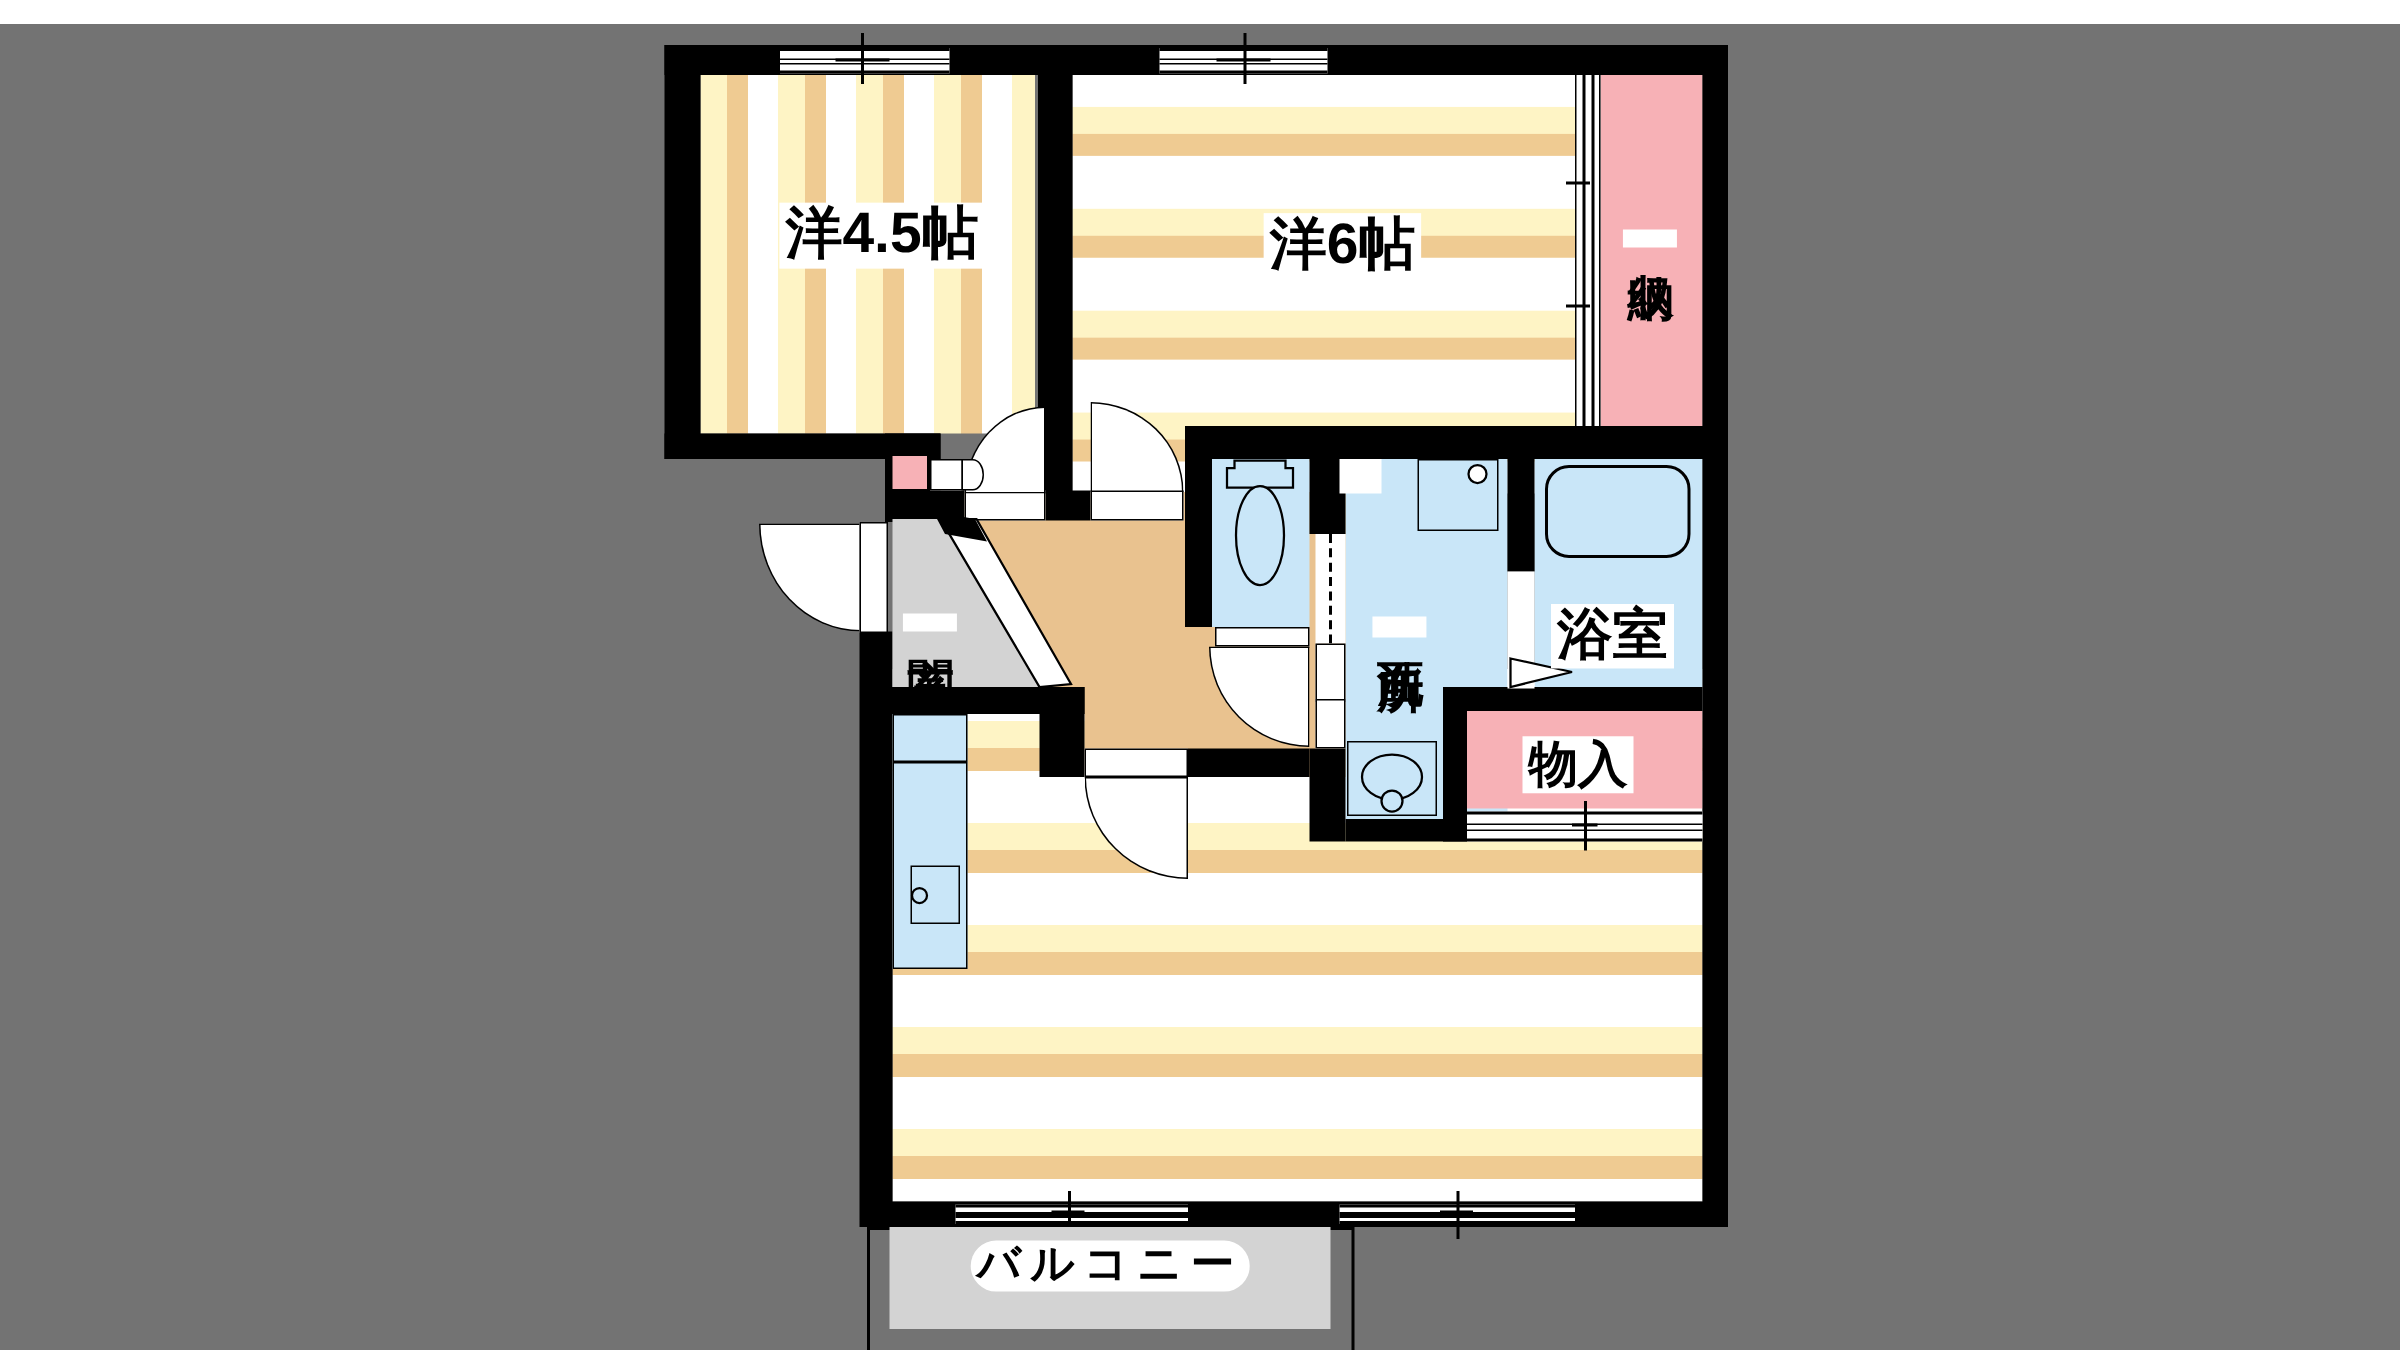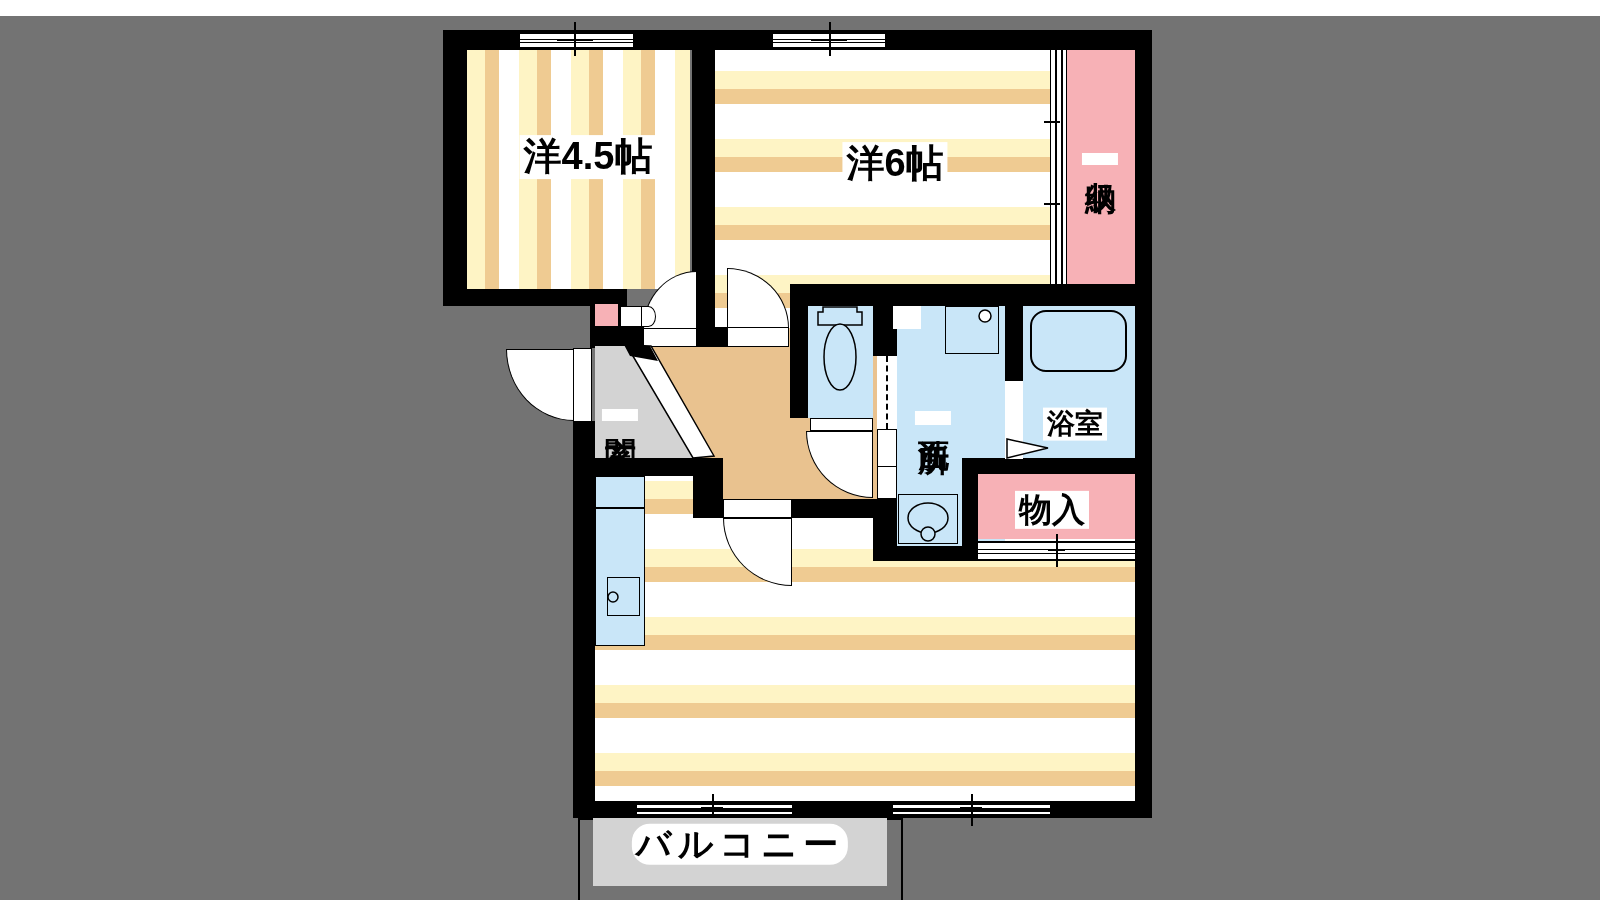--- a/index.html
+++ b/index.html
@@ -156,17 +156,17 @@
     <ellipse cx="928" cy="502" rx="20" ry="15" fill="none" stroke="#000" stroke-width="1.5"></ellipse>
     <circle cx="928" cy="518" r="7" fill="#C9E6F8" stroke="#000" stroke-width="1.5"></circle>
     <polygon points="1007,423 1048,432 1007,442" fill="#fff" stroke="#000" stroke-width="1.5"></polygon>
   </svg>
 
   <div class="abs lbl" style="left:588px;top:141px;font-size:38px;">洋4.5帖</div>
   <div class="abs lbl" style="left:895px;top:148px;font-size:38px;">洋6帖</div>
   <div class="abs lbl vert" style="left:1100px;top:143px;font-size:31px;">収納</div>
   <div class="abs lbl vert" style="left:620px;top:399px;font-size:31px;">玄関</div>
   <div class="abs lbl vert" style="left:933px;top:402px;font-size:31px;">洗面所</div>
-  <div class="abs lbl" style="left:1075px;top:408px;font-size:28px;">浴室</div>
+  <div class="abs lbl" style="left:1075px;top:408px;font-size:37px;">浴室</div>
   <div class="abs lbl" style="left:1052px;top:494px;font-size:33px;">物入</div>
-  <div class="abs lbl" style="left:740px;top:828px;font-size:35px;letter-spacing:6px;border-radius:18px;">バルコニー</div>
+  <div class="abs lbl" style="left:740px;top:828px;font-size:29px;letter-spacing:6px;border-radius:18px;">バルコニー</div>
 
 </div>
 
 </body></html>

